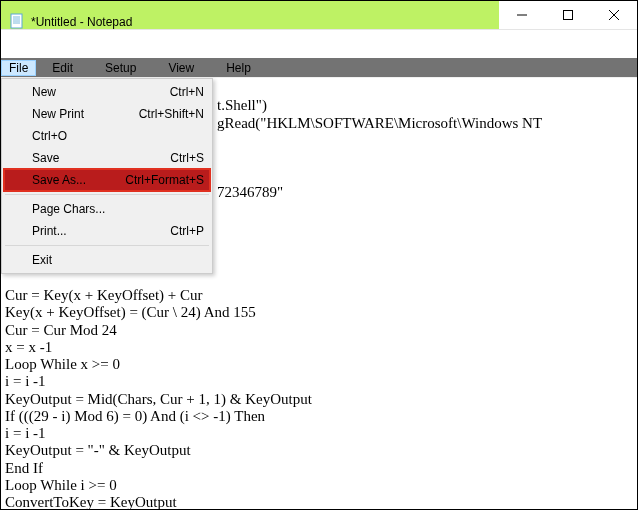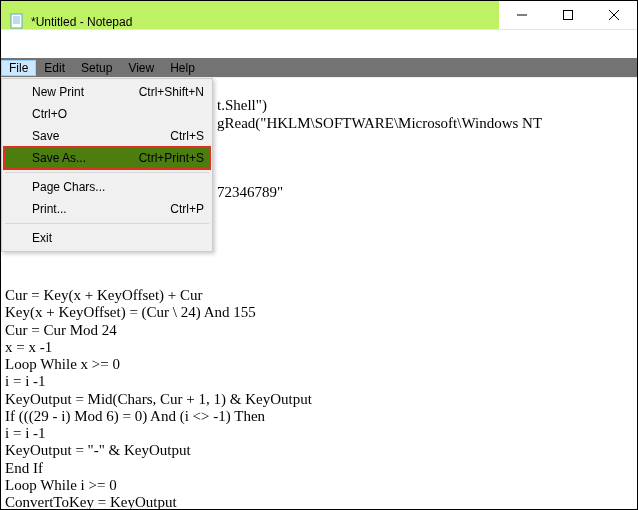--- a/index.html
+++ b/index.html
@@ -4,29 +4,29 @@
 <style>
 * { margin: 0; padding: 0; box-sizing: border-box; }
 body { font-family: "Segoe UI", Tahoma, sans-serif; font-size: 12px; background: #fff; width: 638px; height: 510px; overflow: hidden; border: 1px solid #000; }
 .title-bar { height: 29px; display: flex; align-items: flex-end; background: #bef264; border-bottom: 1px solid #e5e5e5; }
 .title-icon { width: 16px; height: 16px; margin: 0 6px 0 8px; display: flex; align-items: center; justify-content: center; }
 .title-text { flex: 1; font-size: 12px; color: #000; }
 .win-btns { display: flex; height: 100%; }
 .win-btn { width: 46px; height: 100%; display: flex; align-items: center; justify-content: center; background: #fff; }
 .win-btn svg { width: 10px; height: 10px; }
 .menu-bar { height: 20px; display: flex; align-items: center; background: #737373; border-bottom: 1px solid #f0f0f0; margin-top: 28px; }
-.menu-item { padding: 0 8px; display: flex; align-items: center; font-size: 12px; color: #000; }
+.menu-item { padding: 0 16px; display: flex; align-items: center; font-size: 12px; color: #000; }
 .menu-item.active { background: #cce8ff; border: 1px solid #99d1ff; padding: 0 7px; }
 .workspace { position: relative; height: calc(100% - 50px); }
 .editor { position: absolute; top: 0; left: 0; right: 0; bottom: 0; padding: 2px 4px; font-family: "Times New Roman", serif; font-size: 15px; line-height: 1.15; white-space: pre; overflow: hidden; color: #000; }
 .dropdown { position: absolute; top: 0; left: 0; width: 212px; background: #f0f0f0; border: 1px solid #cccccc; box-shadow: 2px 2px 4px rgba(0,0,0,0.2); padding: 2px; z-index: 10; }
 .dd-row { display: flex; height: 22px; align-items: center; padding: 0 6px 0 28px; font-size: 12px; color: #000; position: relative; }
 .dd-row .label { flex: 1; }
 .dd-row .shortcut { color: #000; }
-.dd-row.highlighted { background: #4d7c0f; gap: 33px; }
+.dd-row.highlighted { background: #b91c1c; gap: 33px; }
 .dd-row.marked { outline: 2px solid #e03020; outline-offset: -1px; }
 .dd-sep { height: 1px; background: #d7d7d7; margin: 3px 1px 3px 1px; }
 </style>
 </head>
 <body>
 
 <div class="title-bar">
   <span class="title-icon">
     <svg viewBox="0 0 16 16">
         <rect x="2" y="1" width="11" height="14" fill="#fff" stroke="#5aa8d6" stroke-width="1"></rect>
@@ -99,33 +99,37 @@
 <span>i = i -1</span>
 <span>KeyOutput = "-" &amp; KeyOutput</span>
 <span>End If</span>
 <span>Loop While i &gt;= 0</span>
 <span>ConvertToKey = KeyOutput</span>
 <span>End Function</span>
 </div>
 
   <div class="dropdown">
     <div class="dd-row">
+      <span class="label">New</span>
+      <span class="shortcut">Ctrl+N</span>
+    </div>
+    <div class="dd-row">
       <span class="label">New Print</span>
       <span class="shortcut">Ctrl+Shift+N</span>
     </div>
     <div class="dd-row">
       <span class="shortcut">Ctrl+O</span>
     </div>
     <div class="dd-row">
       <span class="label">Save</span>
       <span class="shortcut">Ctrl+S</span>
     </div>
     <div class="dd-row highlighted marked">
       <span class="label">Save As...</span>
-      <span class="shortcut">Ctrl+Print+S</span>
+      <span class="shortcut">Ctrl+Format+S</span>
     </div>
     <div class="dd-sep"></div>
     <div class="dd-row">
       <span class="label">Page Chars...</span>
       <span class="shortcut"></span>
     </div>
     <div class="dd-row">
       <span class="label">Print...</span>
       <span class="shortcut">Ctrl+P</span>
     </div>

